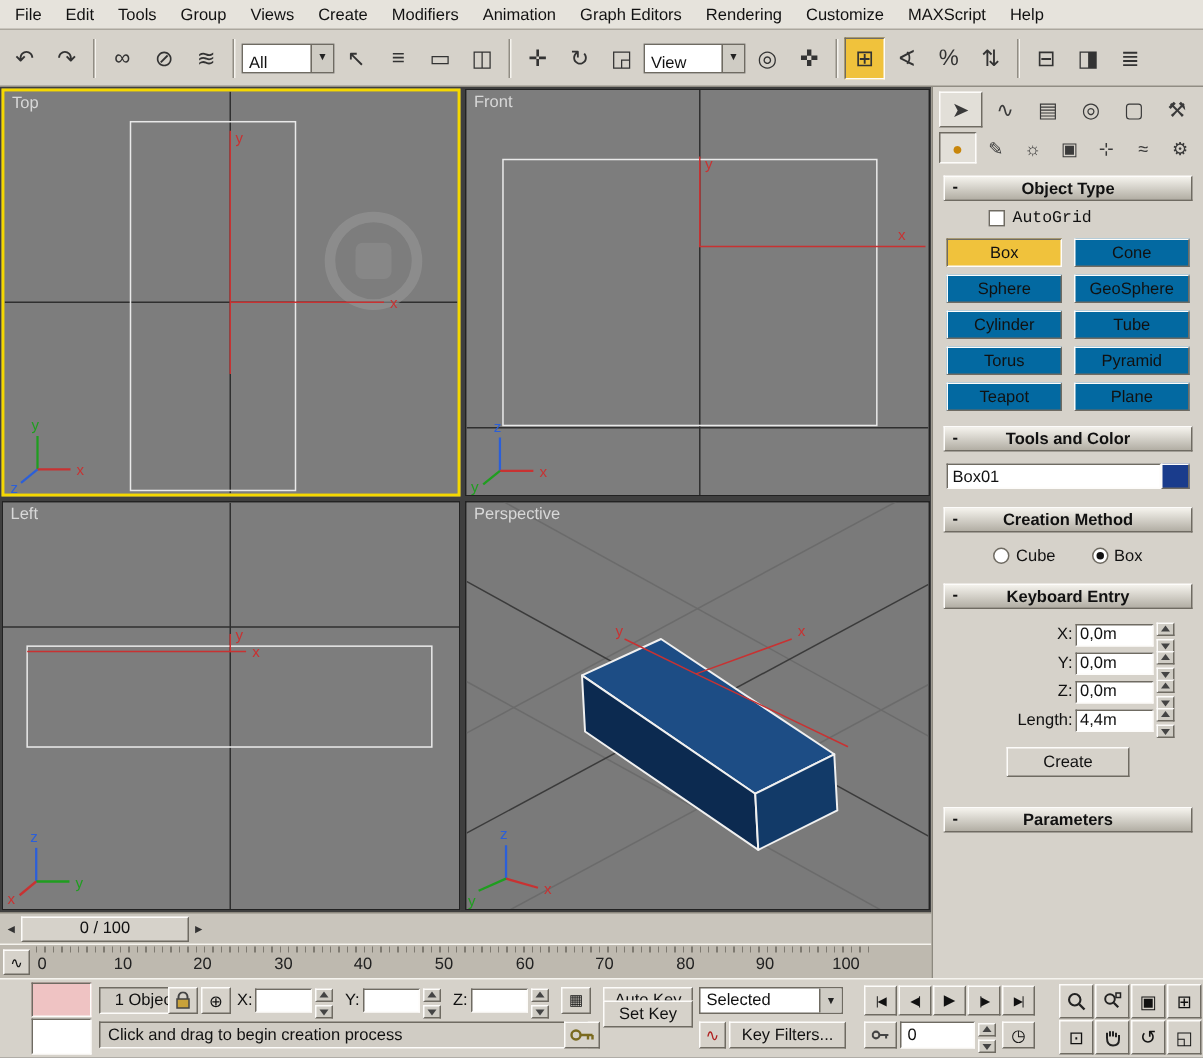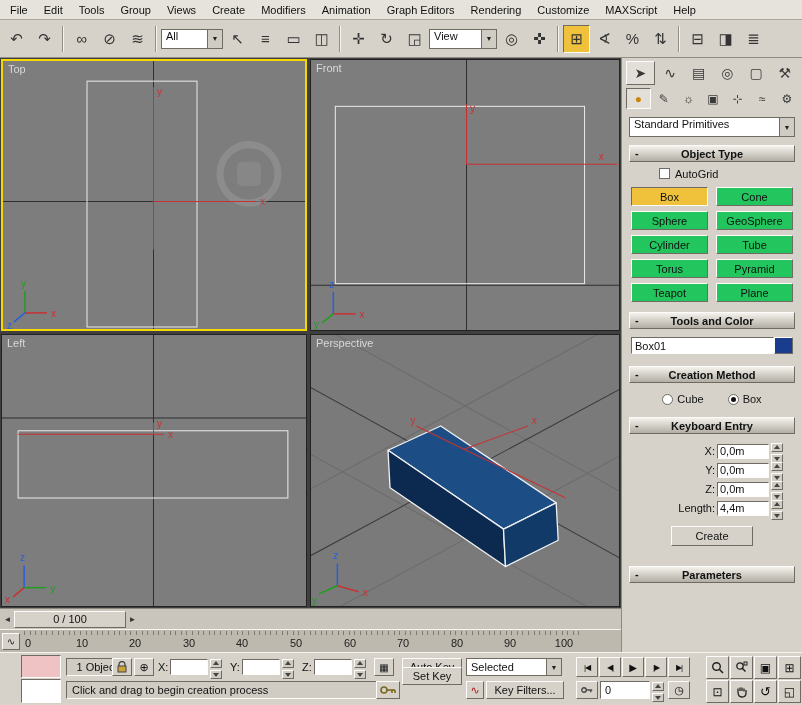--- a/index.html
+++ b/index.html
@@ -15,21 +15,21 @@
   .mi { padding:2px 8px; cursor:default; }
 
   
   .toolbar { position:absolute; left:0; top:20px; width:802px; height:38px;
              background:#d6d2ca; border-bottom:1px solid #918d84;
              display:flex; align-items:center; padding:0 3px; gap:1px; }
   .tbtn { width:27px; height:28px; display:flex; align-items:center; justify-content:center;
           font-size:15px; color:#333; }
   .tbtn.pressed { background:#f0c23c; border:1px solid; border-color:#6f6b62 #fdfcfa #fdfcfa #6f6b62; }
   .tsep { width:2px; height:26px; border-left:1px solid #918d84; border-right:1px solid #f5f3ee; margin:0 3px; }
-  .dd { height:20px; background:#fff; border:1px solid #6f6b62; display:flex; align-items:flex-start; }
+  .dd { height:20px; background:#fff; border:1px solid #6f6b62; display:flex; align-items:flex-end; }
   .ddtext { padding:0 4px; flex:1; white-space:nowrap; overflow:hidden; }
   .dda { width:15px; height:100%; background:#cfccc4; border-left:1px solid #6f6b62;
          display:flex; align-items:center; justify-content:center; font-size:7px; color:#222; }
 
   
   .vparea { position:absolute; left:0; top:58px; width:621px; height:550px; background:#3f3f3f; }
   .vp { position:absolute; border:1px solid #222; overflow:hidden; background:#7d7d7d; }
   .vp.active { border:2px solid #f5d800; }
   .vp svg { position:absolute; left:0; top:0; width:100%; height:100%; }
   .vp-label { position:absolute; left:5px; top:2px; color:#d8d8d8; }
@@ -65,24 +65,24 @@
   .ctab.active { background:#e2dfd8; border:1px solid; border-color:#fdfcfa #6f6b62 #6f6b62 #fdfcfa; }
   .ctab2 { height:21px; font-size:12px; }
   .ctab2.active { background:#e2dfd8; border:1px solid; border-color:#6f6b62 #fdfcfa #fdfcfa #6f6b62; color:#c8860b; }
   .catdd { margin:8px 7px 0; }
   .ro { margin:8px 7px 0; }
   .rohead { height:17px; background:linear-gradient(#f4f2ec,#b2aea4); border:1px solid;
             border-color:#fdfcfa #6f6b62 #6f6b62 #fdfcfa; display:flex; align-items:center;
             justify-content:center; font-weight:bold; position:relative; }
   .rm { position:absolute; left:5px; top:1px; font-weight:bold; }
   .robody { padding:6px 0 2px; }
-  .agrow { display:flex; gap:5px; margin:0 0 7px 30px; }
+  .agrow { display:flex; gap:5px; margin:0 0 7px 30px;font-family:Liberation Mono, monospace; }
   .cbx { width:11px; height:11px; background:#fff; border:1px solid #6f6b62; }
   .btngrid { display:grid; grid-template-columns:1fr 1fr; gap:5px 8px; padding:0 2px; }
-  .pb { height:19px; background:#22c55e; border:1px solid; border-color:#fdfcfa #6f6b62 #6f6b62 #fdfcfa;
+  .pb { height:19px; background:#0369a1; border:1px solid; border-color:#fdfcfa #6f6b62 #6f6b62 #fdfcfa;
         display:flex; align-items:center; justify-content:center; }
   .pb.on { background:#f0c23c; border-color:#6f6b62 #fdfcfa #fdfcfa #6f6b62; }
   .ncrow { display:flex; align-items:center; gap:0; padding:2px 2px; }
   .nfield { flex:1; height:17px; background:#fff; border:1px solid;
             border-color:#6f6b62 #fdfcfa #fdfcfa #6f6b62; display:flex; align-items:center; padding:0 3px; }
   .swatch { width:19px; height:17px; background:#1a3c8c; border:1px solid;
             border-color:#fdfcfa #6f6b62 #6f6b62 #fdfcfa; }
   .cmrow { display:flex; justify-content:center; gap:24px; padding:4px 0 2px; }
   .radio { width:11px; height:11px; border-radius:50%; background:#fff; border:1px solid #6f6b62;
            position:relative; display:inline-block; vertical-align:-2px; margin-right:4px; }
@@ -317,24 +317,20 @@
     <div class="tabs">
       <span class="ctab ctab2 active">●</span>
       <span class="ctab ctab2">✎</span>
       <span class="ctab ctab2">☼</span>
       <span class="ctab ctab2">▣</span>
       <span class="ctab ctab2">⊹</span>
       <span class="ctab ctab2">≈</span>
       <span class="ctab ctab2">⚙</span>
     </div>
 
-    <div class="catdd dd">
-      <span class="ddtext">Standard Primitives</span>
-      <span class="dda">▼</span>
-    </div>
 
     <div class="ro">
       <div class="rohead">
         <span class="rm">-</span>
         <span>Object Type</span>
       </div>
       <div class="robody">
         <div class="agrow">
           <span class="cbx"></span>
           <span>AutoGrid</span>

